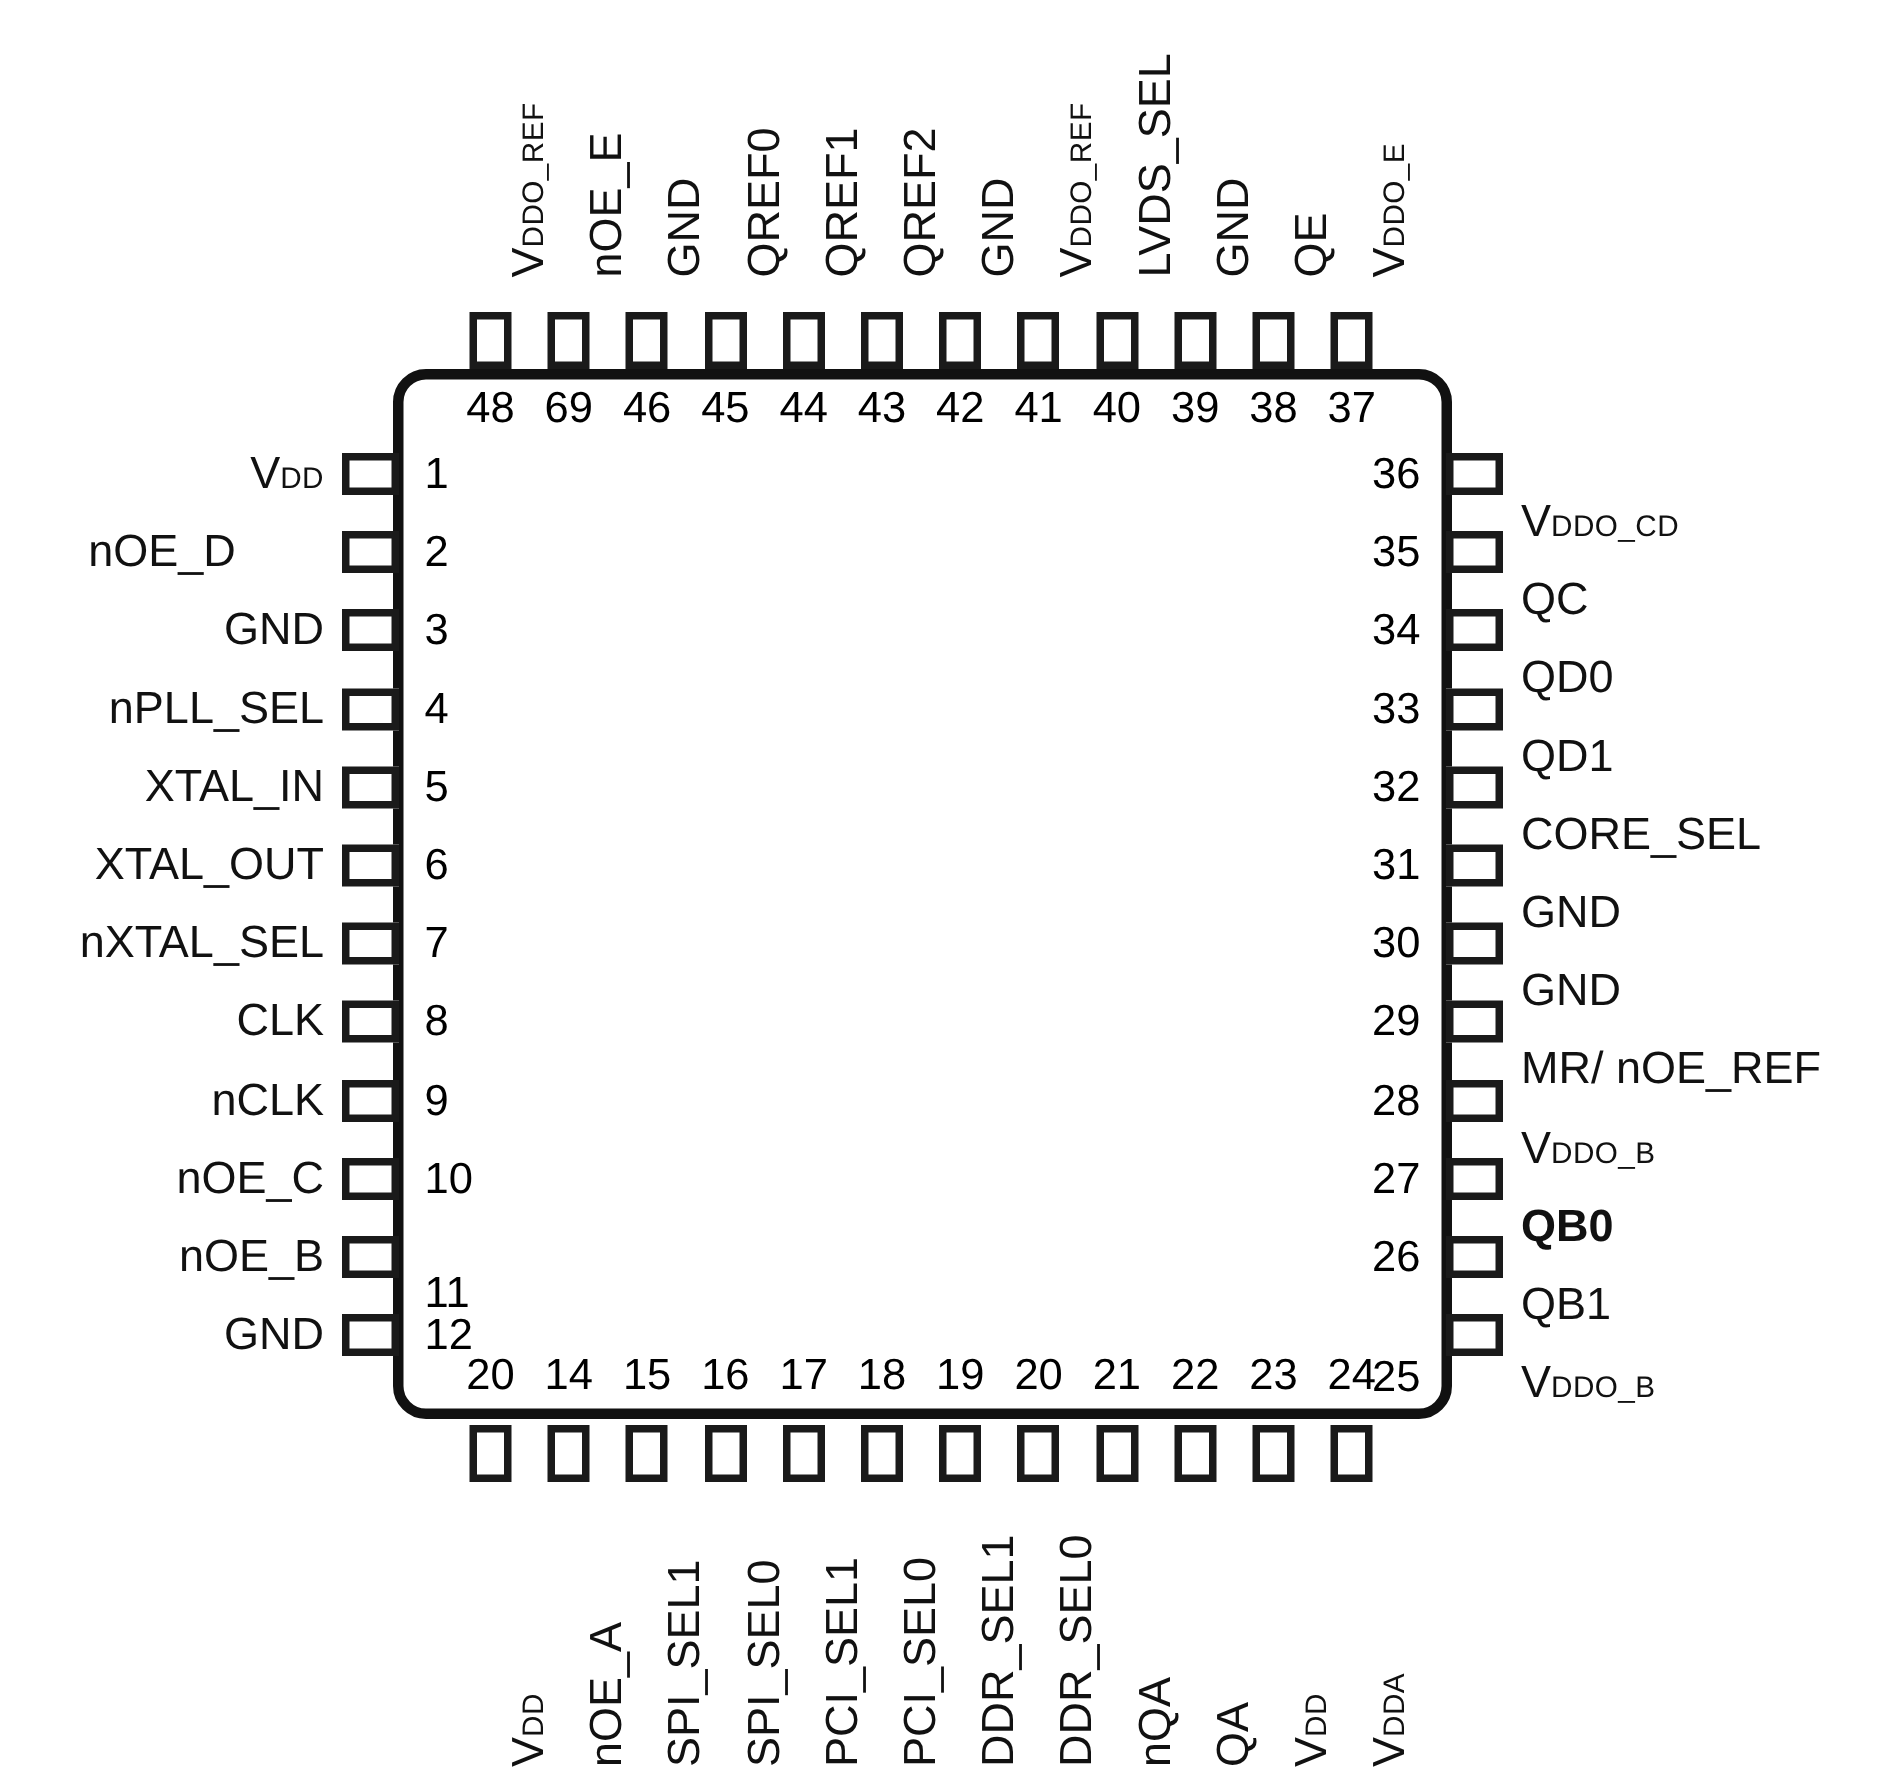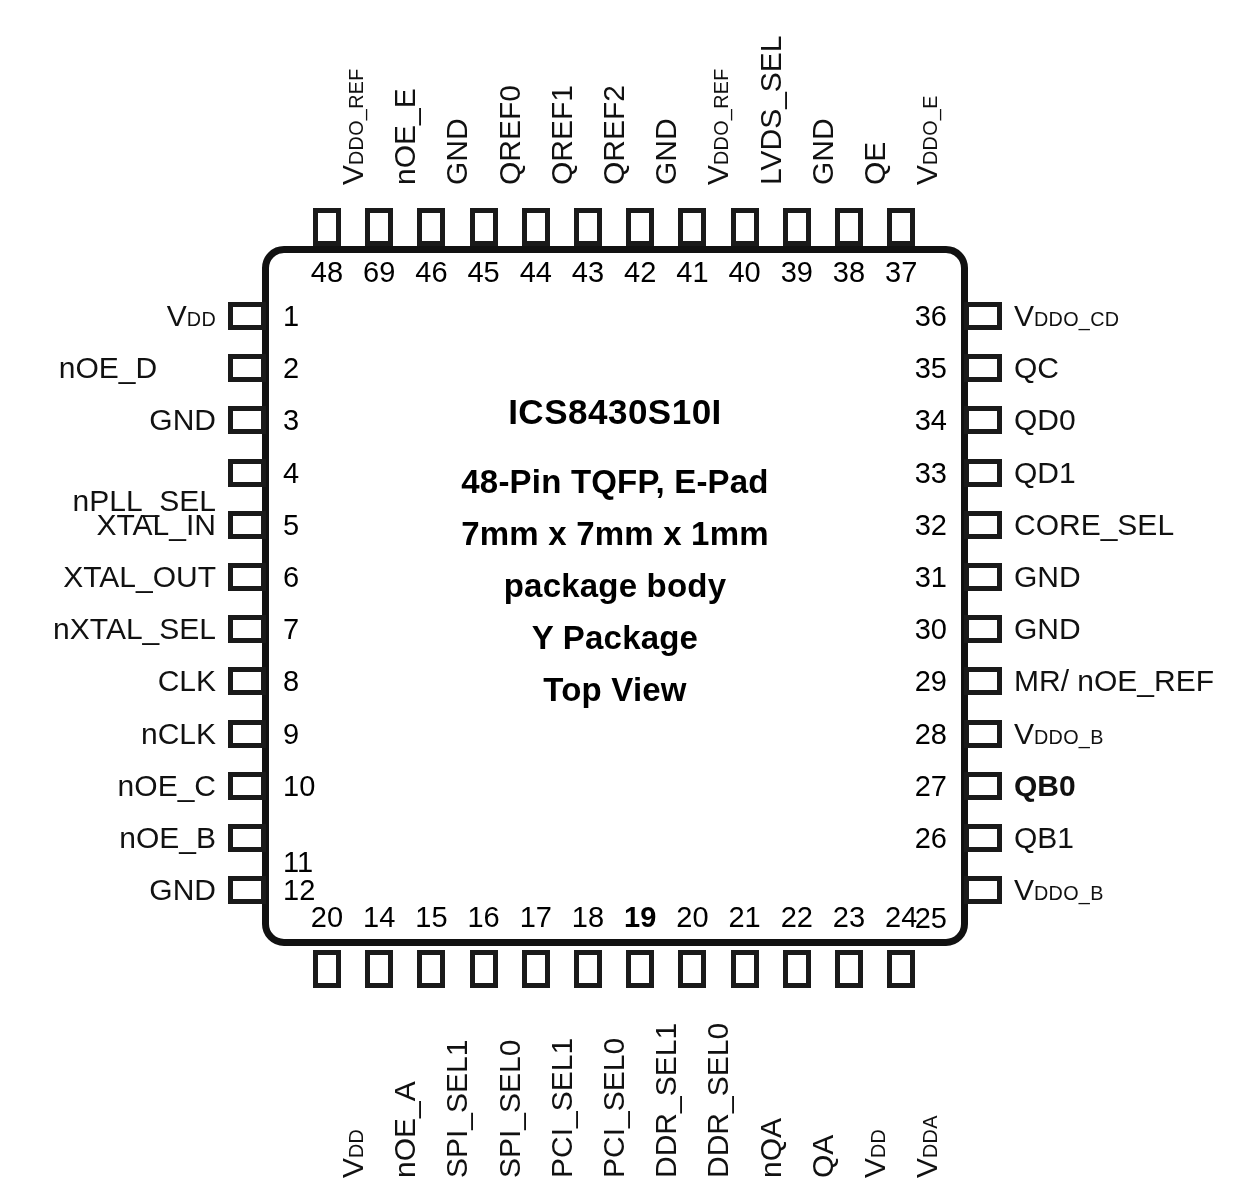--- a/index.html
+++ b/index.html
@@ -91,21 +91,21 @@
   
   .sig {
     position: absolute;
     z-index: 7;
     font-size: 30px;
     line-height: 30px;
     color: #111111;
     white-space: nowrap;
   }
   .sig.left  { text-align: right; }
-  .sig.right { text-align: center; }
+  .sig.right { text-align: center; margin-top: 32px; }
 
   
   .sig-rot {
     position: absolute;
     z-index: 7;
     font-size: 30px;
     line-height: 30px;
     color: #111111;
     white-space: nowrap;
     transform-origin: 0 0;
@@ -117,28 +117,20 @@
     letter-spacing: 0.3px;
   }
 </style>
 </head>
 <body>
 
 <div id="stage">
 
   <div class="pkg-body"></div>
 
-  <div class="center-text">
-    <div class="part-no">ICS8430S10I</div>
-    <div class="desc-line">48-Pin TQFP, E-Pad</div>
-    <div class="desc-line">7mm x 7mm x 1mm</div>
-    <div class="desc-line">package body</div>
-    <div class="desc-line">Y Package</div>
-    <div class="desc-line">Top View</div>
-  </div>
 
   <div id="generated">
       <div class="pad pad-h" style="left: 313px; top: 208px;"></div>
       <div class="pin-num top" style="left: 297px; top: 258px;">48</div>
       <div class="sig-rot" style="left: 338px; top: 185px;">V<span class="sub">DDO_REF</span></div>
       <div class="pad pad-h" style="left: 365.2px; top: 208px;"></div>
       <div class="pin-num top" style="left: 349.2px; top: 258px;">69</div>
       <div class="sig-rot" style="left: 390.2px; top: 185px;">nOE_E</div>
       <div class="pad pad-h" style="left: 417.4px; top: 208px;"></div>
       <div class="pin-num top" style="left: 401.4px; top: 258px;">46</div>
@@ -182,21 +174,21 @@
       <div class="pad pad-h" style="left: 469.6px; top: 950px;"></div>
       <div class="pin-num bottom" style="left: 453.6px; top: 903px;">16</div>
       <div class="sig-rot" style="left: 494.6px; top: 1178px;">SPI_SEL0</div>
       <div class="pad pad-h" style="left: 521.8px; top: 950px;"></div>
       <div class="pin-num bottom" style="left: 505.8px; top: 903px;">17</div>
       <div class="sig-rot" style="left: 546.8px; top: 1178px;">PCI_SEL1</div>
       <div class="pad pad-h" style="left: 574px; top: 950px;"></div>
       <div class="pin-num bottom" style="left: 558px; top: 903px;">18</div>
       <div class="sig-rot" style="left: 599px; top: 1178px;">PCI_SEL0</div>
       <div class="pad pad-h" style="left: 626.2px; top: 950px;"></div>
-      <div class="pin-num bottom" style="left: 610.2px; top: 903px; font-weight: bold;">19</div>
+      <div class="pin-num bottom" style="left: 610.2px; top: 903px;">19</div>
       <div class="sig-rot" style="left: 651.2px; top: 1178px;">DDR_SEL1</div>
       <div class="pad pad-h" style="left: 678.4px; top: 950px;"></div>
       <div class="pin-num bottom" style="left: 662.4px; top: 903px;">20</div>
       <div class="sig-rot" style="left: 703.4px; top: 1178px;">DDR_SEL0</div>
       <div class="pad pad-h" style="left: 730.6px; top: 950px;"></div>
       <div class="pin-num bottom" style="left: 714.6px; top: 903px;">21</div>
       <div class="sig-rot" style="left: 755.6px; top: 1178px;">nQA</div>
       <div class="pad pad-h" style="left: 782.8px; top: 950px;"></div>
       <div class="pin-num bottom" style="left: 766.8px; top: 903px;">22</div>
       <div class="sig-rot" style="left: 807.8px; top: 1178px;">QA</div>
@@ -210,21 +202,21 @@
       <div class="pin-num left" style="left: 283px; top: 302px;">1</div>
       <div class="sig left" style="right: 1040px; left: 0px; width: 216px; top: 301px;">V<span class="sub">DD</span></div>
       <div class="pad pad-v" style="left: 228px; top: 354.2px;"></div>
       <div class="pin-num left" style="left: 283px; top: 354.2px;">2</div>
       <div class="sig left" style="right: 1040px; left: 0px; width: 216px; top: 353.2px; text-align: center;">nOE_D</div>
       <div class="pad pad-v" style="left: 228px; top: 406.4px;"></div>
       <div class="pin-num left" style="left: 283px; top: 406.4px;">3</div>
       <div class="sig left" style="right: 1040px; left: 0px; width: 216px; top: 405.4px;">GND</div>
       <div class="pad pad-v" style="left: 228px; top: 458.6px;"></div>
       <div class="pin-num left" style="left: 283px; top: 458.6px;">4</div>
-      <div class="sig left" style="right: 1040px; left: 0px; width: 216px; top: 457.6px; margin-top: 28px;">nPLL_SEL</div>
+      <div class="sig left" style="right: 1040px; left: 0px; width: 216px; top: 457.6px;">nPLL_SEL</div>
       <div class="pad pad-v" style="left: 228px; top: 510.8px;"></div>
       <div class="pin-num left" style="left: 283px; top: 510.8px;">5</div>
       <div class="sig left" style="right: 1040px; left: 0px; width: 216px; top: 509.8px;">XTAL_IN</div>
       <div class="pad pad-v" style="left: 228px; top: 563px;"></div>
       <div class="pin-num left" style="left: 283px; top: 563px;">6</div>
       <div class="sig left" style="right: 1040px; left: 0px; width: 216px; top: 562px;">XTAL_OUT</div>
       <div class="pad pad-v" style="left: 228px; top: 615.2px;"></div>
       <div class="pin-num left" style="left: 283px; top: 615.2px;">7</div>
       <div class="sig left" style="right: 1040px; left: 0px; width: 216px; top: 614.2px;">nXTAL_SEL</div>
       <div class="pad pad-v" style="left: 228px; top: 667.4px;"></div>

